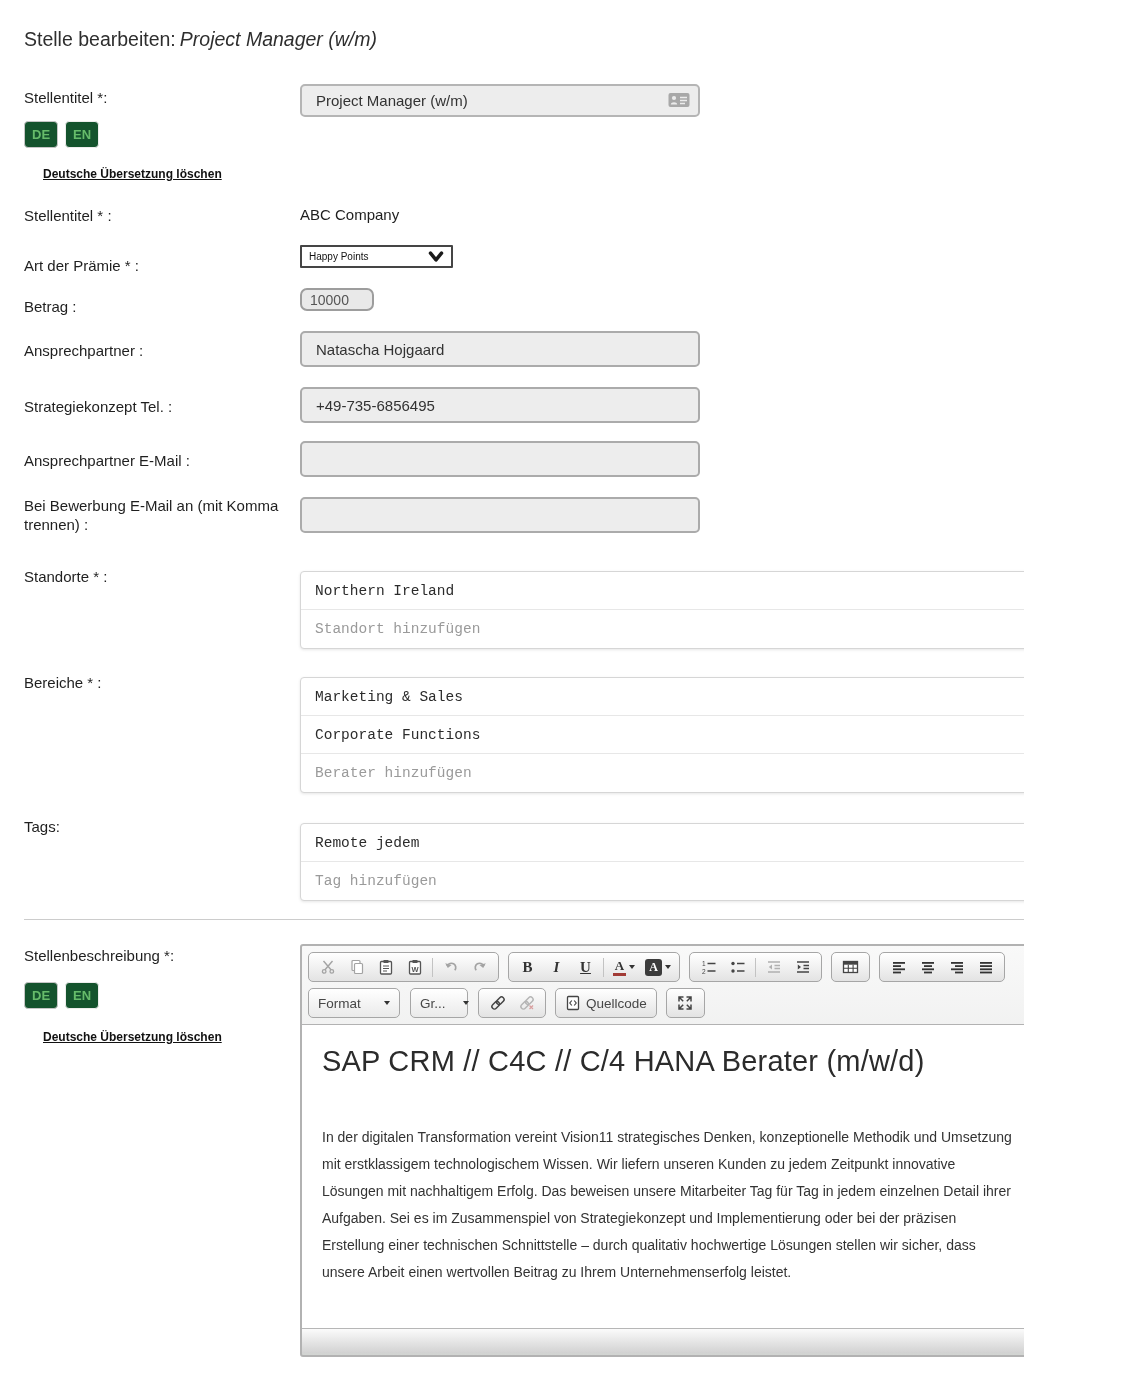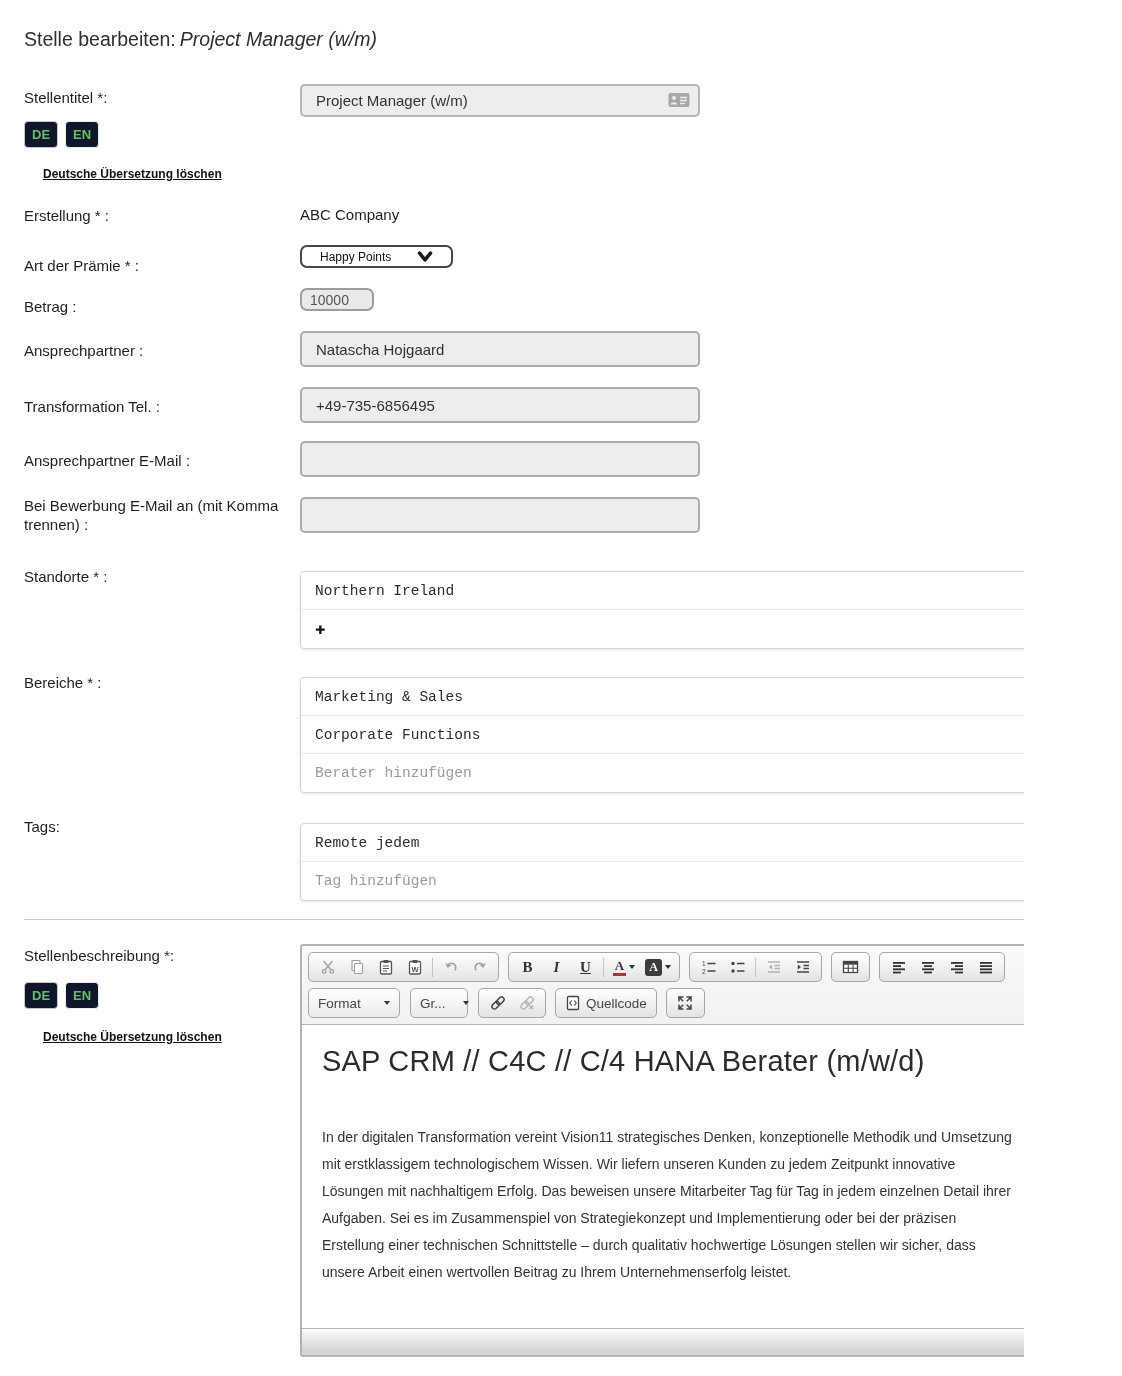--- a/index.html
+++ b/index.html
@@ -12,31 +12,31 @@
 
   .lbl { position:absolute; left:24px; font-size:15px; color:#1f1f1f; line-height:19px; }
   .val-text { position:absolute; left:300px; font-size:15px; color:#1f1f1f; }
   .txt-wrap { position:absolute; left:300px; width:400px; height:33px; }
   .txt-wrap input { width:100%; height:100%; background:#ededed; border:2px solid #b5b5b5;
     border-radius:5px; font-family:"Liberation Sans",sans-serif; font-size:15px; color:#333;
     padding:0 40px 0 14px; outline:none; }
   .txt-wrap .contact-ic { position:absolute; right:10px; top:8px; }
 
   .lang-row { position:absolute; left:24px; display:flex; gap:7px; }
-  .lang-btn { min-width:29px; height:27px; line-height:25px; text-align:center; background:#0f172a;
+  .lang-btn { min-width:29px; height:27px; line-height:25px; text-align:center; background:#14532d;
     border:1px solid #ededed; border-radius:4px; color:#66bb6a; font-weight:700; font-size:13px;
     padding:0 7px; cursor:pointer; }
   .lang-btn.active { border:1px solid #c6c6c6; }
 
   .del-link { position:absolute; left:24px; font-size:12px; font-weight:700; color:#111;
     text-decoration:underline; cursor:pointer;margin-left:19px; }
 
   .select-box { position:absolute; left:300px; width:153px; height:23px; background:#fff;
-    border:2px solid #454545; border-radius:7px; display:flex; align-items:center;
-    padding:0 18px; font-size:12px; color:#111; cursor:pointer; }
+    border:2px solid #454545; border-radius:1px; display:flex; align-items:center;
+    padding:0 7px; font-size:10px; color:#111; cursor:pointer; }
   .select-box .sel-label { flex:1; }
 
   .small-input { position:absolute; left:300px; width:74px; height:23px; background:#e9e9e9;
     border:2px solid #9d9d9d; border-radius:7px; font-family:"Liberation Sans",sans-serif;
     font-size:14px; color:#555; padding:0 8px; outline:none; }
 
   .mid-input { position:absolute; left:300px; width:400px; height:36px; background:#ededed;
     border:2px solid #ababab; border-radius:5px; font-family:"Liberation Sans",sans-serif;
     font-size:15px; color:#333; padding:0 14px; outline:none; }
 
@@ -111,53 +111,54 @@
         <path d="M12 5.5 h7 M12 8.5 h7 M12 11.5 h5" stroke="#ececec" stroke-width="1.6"></path>
       </svg>
   </div>
 
   <div class="lang-row" style="top:121px">
     <div class="lang-btn active">DE</div>
     <div class="lang-btn">EN</div>
   </div>
   <div class="del-link" style="top:167px">Deutsche Übersetzung löschen</div>
 
-  <div class="lbl" style="top:206px">Erstellung * :</div>
+  <div class="lbl" style="top:206px">Stellentitel * :</div>
   <div class="val-text" style="top:206px">ABC Company</div>
 
   <div class="lbl" style="top:256px">Art der Prämie * :</div>
   <div class="select-box" style="top:245px">
     <span class="sel-label">Happy Points</span>
     <svg width="16" height="11" viewBox="0 0 14 10">
         <path d="M2 2 L7 8 L12 2" stroke="#1a1a1a" stroke-width="3.2" fill="none" stroke-linecap="round" stroke-linejoin="round"></path>
       </svg>
   </div>
 
   <div class="lbl" style="top:297px">Betrag :</div>
   <input type="text" readonly="" class="small-input" style="top: 288px;" value="10000">
 
   <div class="lbl" style="top:341px">Ansprechpartner :</div>
   <input type="text" readonly="" class="mid-input" style="top: 331px;" value="Natascha Hojgaard">
 
-  <div class="lbl" style="top:397px">Transformation Tel. :</div>
+  <div class="lbl" style="top:397px">Strategiekonzept Tel. :</div>
   <input type="text" readonly="" class="mid-input" style="top: 387px;" value="+49-735-6856495">
 
   <div class="lbl" style="top:451px">Ansprechpartner E-Mail :</div>
   <input type="text" readonly="" class="mid-input" style="top: 441px;" value="">
 
   <div class="lbl lbl-wide" style="top:496px">Bei Bewerbung E-Mail an (mit Komma trennen) :</div>
   <input type="text" readonly="" class="mid-input" style="top: 497px;" value="">
 
   <div class="lbl" style="top:567px">Standorte * :</div>
   <div class="pill-list" style="top:571px">
     <div class="pill-row">
       <span class="grow">Northern Ireland</span>
       <span class="row-ic">✖</span>
     </div>
     <div class="pill-row placeholder">
+      <span class="grow">Standort hinzufügen</span>
       <span class="row-ic plus">✚</span>
     </div>
   </div>
 
   <div class="lbl" style="top:673px">Bereiche * :</div>
   <div class="pill-list" style="top:677px">
     <div class="pill-row">
       <span class="grow">Marketing &amp; Sales</span>
       <span class="row-ic">✖</span>
     </div>

